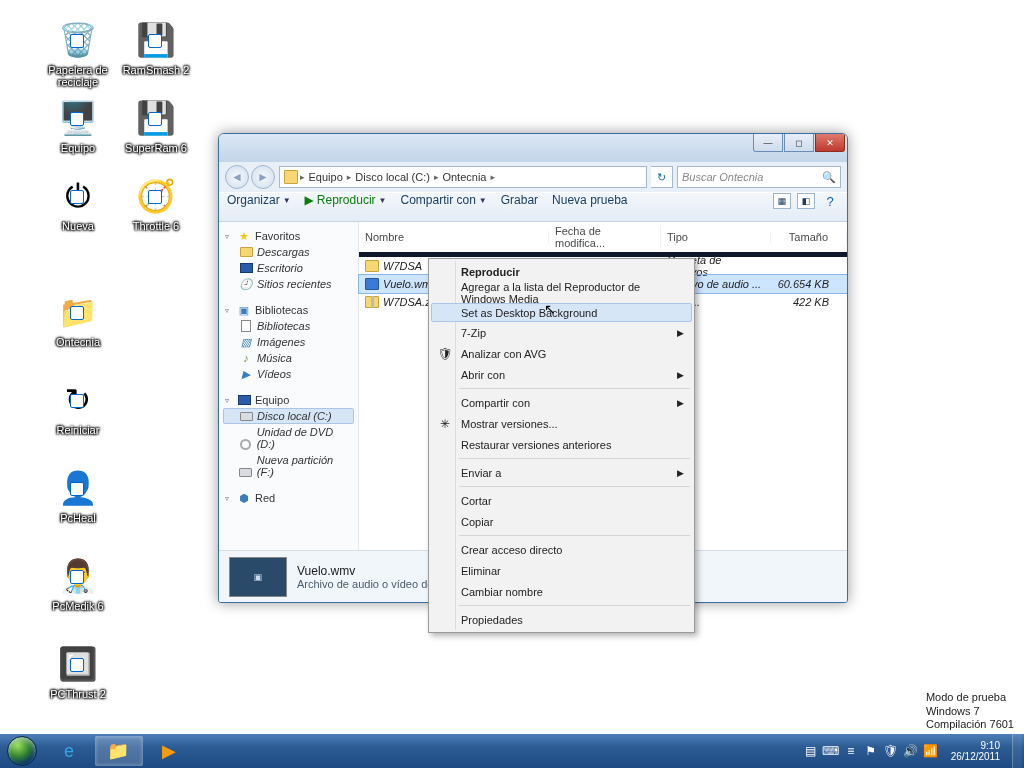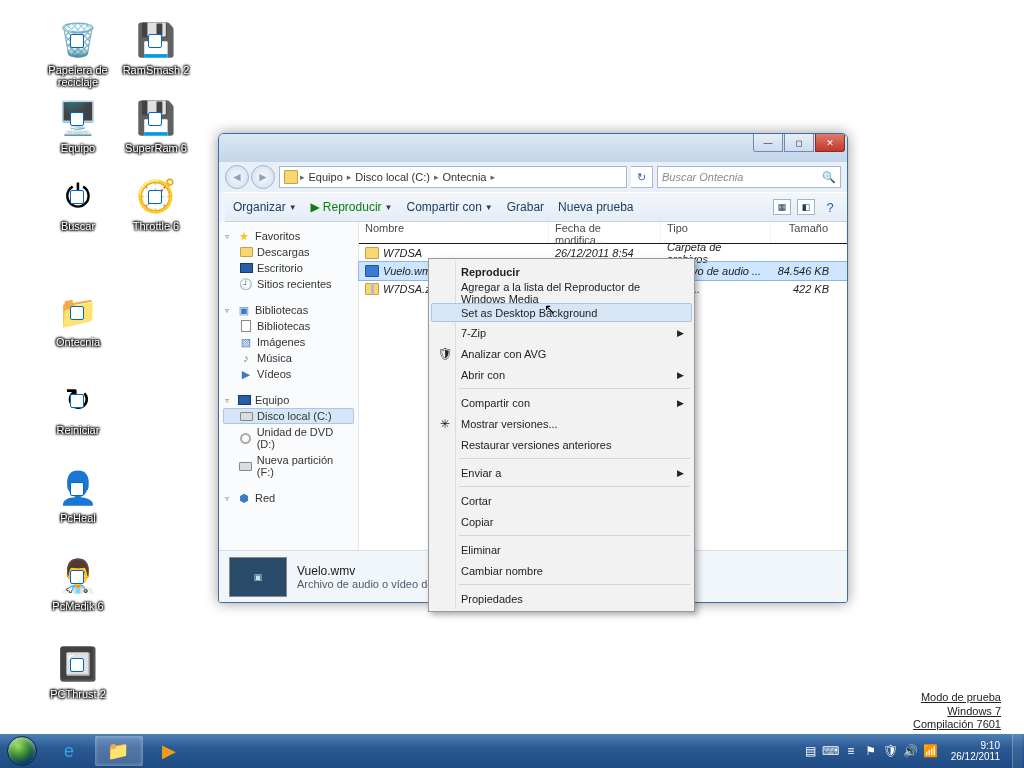--- a/index.html
+++ b/index.html
@@ -22,48 +22,48 @@
 .winbtn.min { border-radius: 0 0 0 3px; }
 
 .addrrow { height: 30px; display: flex; align-items: center; padding: 0 6px; gap: 4px; background: #e8eff7; }
 .navbtns { display: flex; gap: 2px; }
 .navcircle { width: 24px; height: 24px; border-radius: 50%; background: radial-gradient(#f5f9fd,#d0ddec); border: 1px solid #9db6d0; display: flex; align-items: center; justify-content: center; font-size: 12px; color: #8aa2bd; cursor: pointer; }
 .breadcrumb { flex: 1; height: 22px; background: #fff; border: 1px solid #a6b8cc; display: flex; align-items: center; font-size: 11px; color: #333; padding: 0 4px; gap: 2px; }
 .breadcrumb .seg { padding: 0 2px; cursor: pointer; }
 .breadcrumb .car { color: #666; font-size: 9px; }
 .bcicon { width: 14px; height: 14px; background: #f7d774; border: 1px solid #c9a23a; border-radius: 1px; }
 .refresh { width: 22px; height: 22px; border: 1px solid #a6b8cc; border-left: none; background: #fff; display: flex; align-items: center; justify-content: center; font-size: 11px; color: #1562b6; cursor: pointer; }
-.search { width: 184px; height: 22px; background: #fff; border: 1px solid #a6b8cc; display: flex; align-items: center; font-size: 11px; color: #888; font-style: italic; padding: 0 4px; }
+.search { width: 164px; height: 22px; background: #fff; border: 1px solid #a6b8cc; display: flex; align-items: center; font-size: 11px; color: #888; font-style: italic; padding: 0 4px; }
 .search .mag { margin-left: auto; color: #1562b6; font-style: normal; cursor: pointer; }
 
-.toolbar { height: 30px; background: linear-gradient(#f3f7fb,#e4ecf6); border-top: 1px solid #fff; border-bottom: 1px solid #c5d3e3; display: flex; align-items: center; padding: 0 8px; gap: 14px; font-size: 12px; color: #1c3e63; margin-left: 6px; }
+.toolbar { height: 30px; background: linear-gradient(#f3f7fb,#e4ecf6); border-top: 1px solid #fff; border-bottom: 1px solid #c5d3e3; display: flex; align-items: flex-start; padding: 0 8px; gap: 14px; font-size: 12px; color: #1c3e63; }
 .toolbar .titem { cursor: pointer; display: flex; align-items: center; gap: 3px; }
 .toolbar .drop { font-size: 8px; color: #336; }
 .toolbar .play { color: #0a7e0a; }
 .toolbar .rt { margin-left: auto; display: flex; gap: 6px; }
 .toolbar .ticon { width: 18px; height: 16px; border: 1px solid #9db6d0; background: #fff; font-size: 9px; display: flex; align-items: center; justify-content: center; cursor: pointer; }
 
 .body { flex: 1; display: flex; background: #fff; overflow: hidden; }
 .nav { width: 140px; background: #fafbfd; border-right: 1px solid #e2e8f0; padding: 6px 4px; font-size: 11px; color: #333; overflow: hidden; }
 .nav .grp { margin-bottom: 10px; }
 .nav .hd { display: flex; align-items: center; gap: 4px; padding: 2px 2px; cursor: pointer; }
 .nav .hd .car { font-size: 8px; color: #777; width: 8px; }
-.nav .it { display: flex; align-items: center; gap: 4px; padding: 2px 2px 2px 16px; cursor: pointer; border-radius: 2px; }
+.nav .it { display: flex; align-items: flex-end; gap: 4px; padding: 2px 2px 2px 16px; cursor: pointer; border-radius: 2px; font-style: italic; }
 .nav .it.sel { background: #d7e6f7; border: 1px solid #a9c6e8; padding: 1px 1px 1px 15px; }
 .nav .nico { width: 14px; height: 12px; display: inline-flex; align-items: center; justify-content: center; font-size: 11px; }
 .star { color: #f5c518; }
 .fold { background: #f7d774; border: 1px solid #c9a23a; border-radius: 1px; width: 13px; height: 10px; }
 .doc { background: #fff; border: 1px solid #888; width: 10px; height: 12px; }
 .mon { background: #2a5caa; border: 1px solid #163a6e; width: 13px; height: 10px; }
 .disk { background: #d9dde2; border: 1px solid #888; width: 13px; height: 9px; border-radius: 1px; }
 .cd { border: 2px solid #aaa; border-radius: 50%; width: 11px; height: 11px; }
 .lib { color: #3b7bbf; }
 
 .files { flex: 1; display: flex; flex-direction: column; font-size: 11px; }
-.cols { display: flex; height: 22px; border-bottom: 1px solid #0f172a; color: #4a4a4a; }
+.cols { display: flex; height: 35px; border-bottom: 5px solid #0f172a; color: #4a4a4a; align-items: center; }
 .cols > div { padding: 0 6px; border-right: 1px solid #eef2f7; }
 .c-name { width: 190px; } .c-date { width: 112px; } .c-type { width: 110px; } .c-size { flex: 1; text-align: right; padding-right: 18px !important; }
 .row { display: flex; height: 18px; align-items: center; color: #222; }
 .row > div { padding: 0 6px; font-style: italic; }
 .row .c-name { display: flex; align-items: center; gap: 4px; }
 .row.sel { background: #cde5ff; outline: 1px solid #8ab8e6; }
 .fico { width: 14px; height: 12px; display: inline-block; }
 .fico.folder { background: #f7d774; border: 1px solid #c9a23a; border-radius: 1px; }
 .fico.wmv { background: #3a7bd5; border: 1px solid #27569a; border-radius: 1px; }
 .fico.zip { background: #f7d774; border: 1px solid #c9a23a; border-radius: 1px; position: relative; }
@@ -80,21 +80,21 @@
 .ctx::before { content: ""; position: absolute; left: 26px; top: 2px; bottom: 2px; width: 1px; background: #dcdcdc; }
 .cursor { position: absolute; left: 544px; top: 301px; font-size: 14px; color: #000; pointer-events: none; z-index: 50; }
 
 
 .details { height: 52px; border-top: 1px solid #d6dee8; background: #f1f6fb; display: flex; align-items: center; padding: 4px 10px; gap: 10px; font-size: 11px; color: #4a5a6a; }
 .details .thumb { width: 58px; height: 40px; background: #2a4a6a; border: 1px solid #888; display: flex; align-items: center; justify-content: center; color: #cde; font-size: 9px; }
 .details .dname { color: #1a1a1a; font-size: 12px; }
 .details .dur { margin-left: 60px; }
 
 
-.watermark { position: absolute; right: 23px; bottom: 36px; text-align: right; font-size: 11px; color: #222; line-height: 1.25; text-decoration: underline; }
+.watermark { position: absolute; right: 10px; bottom: 36px; font-size: 11px; color: #222; line-height: 1.25; }
 
 
 .taskbar { position: absolute; left: 0; right: 0; bottom: 0; height: 34px; background: linear-gradient(#4e80b8,#2c5a93 40%,#1d4a82); display: flex; align-items: center; padding: 0 0 0 0; }
 .start { width: 44px; height: 34px; display: flex; align-items: center; justify-content: center; cursor: pointer; }
 .orb { width: 30px; height: 30px; border-radius: 50%; background: radial-gradient(circle at 35% 30%, #9be15d, #2e7d32 45%, #0d3a66 70%); border: 1px solid #0a2a4d; box-shadow: inset 0 3px 5px rgba(255,255,255,.5); }
 .tbtn { width: 48px; height: 30px; margin: 0 1px; border-radius: 2px; display: flex; align-items: center; justify-content: center; font-size: 18px; cursor: pointer; color: #fff; }
 .tbtn.active { background: rgba(255,255,255,.18); box-shadow: inset 0 0 4px rgba(255,255,255,.4); }
 .tray { margin-left: auto; display: flex; align-items: center; gap: 6px; padding-right: 2px; height: 100%; color: #fff; font-size: 10px; }
 .tray .tico { width: 16px; height: 16px; display: flex; align-items: center; justify-content: center; font-size: 12px; cursor: pointer; }
 .clock { text-align: right; line-height: 1.1; padding: 0 6px; cursor: pointer; }
@@ -115,21 +115,21 @@
     <div class="desk-icon" style="left: 40px; top: 96px;">
       <div class="ico shortcut">🖥️</div>
       <div class="lbl">Equipo</div>
     </div>
     <div class="desk-icon" style="left: 118px; top: 96px;">
       <div class="ico shortcut">💾</div>
       <div class="lbl">SuperRam 6</div>
     </div>
     <div class="desk-icon" style="left: 40px; top: 174px;">
       <div class="ico shortcut">⏻</div>
-      <div class="lbl">Buscar</div>
+      <div class="lbl">Nueva</div>
     </div>
     <div class="desk-icon" style="left: 118px; top: 174px;">
       <div class="ico shortcut">🧭</div>
       <div class="lbl">Throttle 6</div>
     </div>
     <div class="desk-icon" style="left: 40px; top: 290px;">
       <div class="ico shortcut">📁</div>
       <div class="lbl">Ontecnia</div>
     </div>
     <div class="desk-icon" style="left: 40px; top: 378px;">
@@ -314,21 +314,21 @@
      <div class="c-type">Carpeta de archivos</div>
      <div class="c-size"></div>
    </div>
           <div class="row sel">
      <div class="c-name">
               <span class="fico wmv"></span>
               <span>Vuelo.wmv</span>
             </div>
      <div class="c-date">30/03/2010 13:41</div>
      <div class="c-type">Archivo de audio ...</div>
-     <div class="c-size">84.546 KB</div>
+     <div class="c-size">60.654 KB</div>
    </div>
           <div class="row">
      <div class="c-name">
               <span class="fico zip"></span>
               <span>W7DSA.zip</span>
             </div>
      <div class="c-date"></div>
      <div class="c-type">primi...</div>
      <div class="c-size">422 KB</div>
    </div>
@@ -407,20 +407,25 @@
 
      <span>Cortar</span>
 
    </div>
     <div class="mi">
 
      <span>Copiar</span>
 
    </div>
     <div class="sep"></div>
+    <div class="mi">
+
+     <span>Crear acceso directo</span>
+
+   </div>
     <div class="mi">
 
      <span>Eliminar</span>
 
    </div>
     <div class="mi">
 
      <span>Cambiar nombre</span>
 
    </div>

